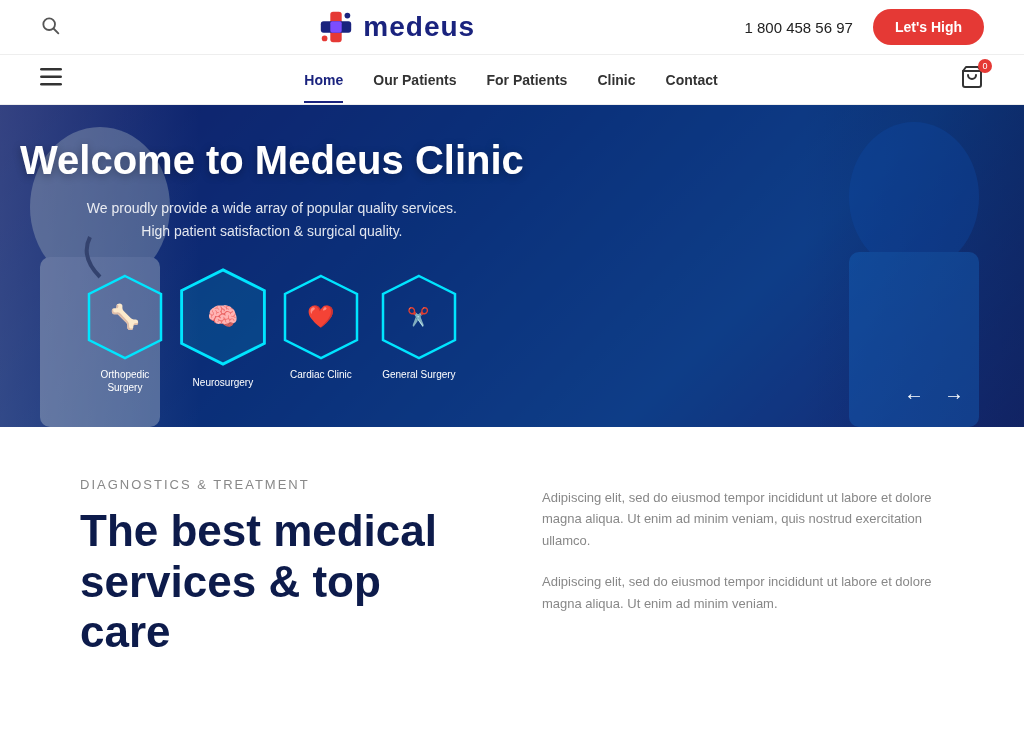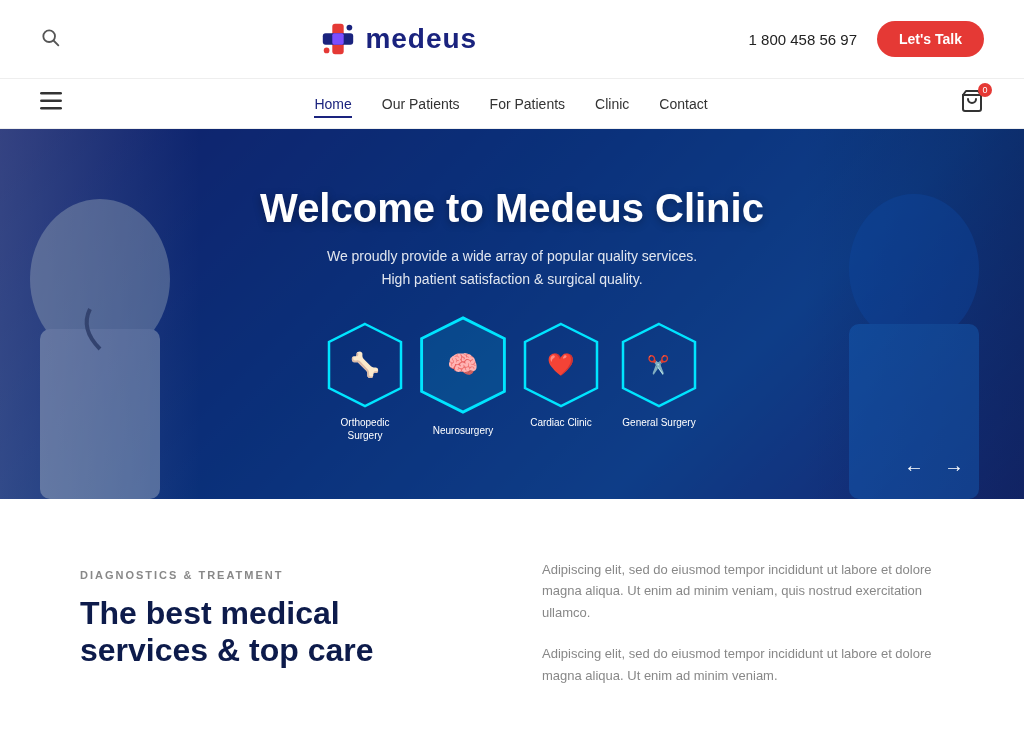--- a/index.html
+++ b/index.html
@@ -3,21 +3,21 @@
   <meta charset="utf-8">
   <style>
     * { margin: 0; padding: 0; box-sizing: border-box; }
     body { font-family: 'Segoe UI', Arial, sans-serif; background: #fff; overflow-x: hidden; }
 
     
     .top-header {
       display: flex;
       align-items: center;
       justify-content: space-between;
-      padding: 20px 40px;
+      padding: 8px 40px;
       background: #fff;
       border-bottom: 1px solid #eee;
     }
     .search-icon { font-size: 18px; color: #555; cursor: pointer; }
     .logo-area {
       display: flex;
       align-items: center;
       gap: 8px;
       text-decoration: none;
     }
@@ -65,22 +65,22 @@
     .hamburger { font-size: 20px; color: #333; cursor: pointer; }
     .nav-links {
       display: flex;
       gap: 30px;
       list-style: none;
     }
     .nav-links li a {
       text-decoration: none;
       color: #333;
       font-size: 14px;
-      font-weight: 400;
-      padding-bottom: 4px;
+      font-weight: 700;
+      padding-bottom: 13px;
     }
     .nav-links li.active a {
       color: #1a237e;
       border-bottom: 2px solid #1a237e;
     }
     .cart-icon { font-size: 20px; color: #333; cursor: pointer; position: relative; }
     .cart-badge {
       position: absolute;
       top: -6px;
       right: -8px;
@@ -92,25 +92,25 @@
       font-size: 9px;
       display: flex;
       align-items: center;
       justify-content: center;
     }
 
     
     .hero {
       position: relative;
       width: 100%;
-      height: 370px;
+      height: 322px;
       background: linear-gradient(135deg, #1a237e 0%, #0d47a1 40%, #1565c0 70%, #283593 100%);
       display: flex;
       flex-direction: column;
-      align-items: center;
+      align-items: flex-start;
       justify-content: center;
       overflow: hidden;
     }
     .hero-overlay {
       position: absolute;
       inset: 0;
       background: rgba(10, 30, 90, 0.55);
     }
     
     .hero-doctors {
@@ -214,30 +214,29 @@
     .content-section {
       display: flex;
       gap: 60px;
       padding: 50px 80px 40px 80px;
       background: #fff;
     }
     .content-left {
       flex: 1;
     }
     .section-label {
-      font-size: 11px;
-      font-weight: 700;
+      font-size: 13px;
+      font-weight: 400;
       color: #888;
       letter-spacing: 2px;
       text-transform: uppercase;
       margin-bottom: 14px;
-      margin-top: 20px;
     }
     .section-title {
-      font-size: 32px;
+      font-size: 44px;
       font-weight: 800;
       color: #0d1b4b;
       line-height: 1.15;
     }
     .content-right {
       flex: 1;
       display: flex;
       flex-direction: column;
       gap: 20px;
       padding-top: 10px;
@@ -267,21 +266,21 @@
       <rect x="14" y="14" width="12" height="12" rx="2" fill="#7c4dff"></rect>
 
       <circle cx="32" cy="8" r="3" fill="#1a237e"></circle>
       <circle cx="8" cy="32" r="3" fill="#e53935"></circle>
     </svg>
     <span class="logo-text">medeus</span>
   </a>
 
   <div class="header-right">
     <span class="phone-number">1 800 458 56 97</span>
-    <button class="lets-talk-btn">Let's Talk</button>
+    <button class="lets-talk-btn">Let's High</button>
   </div>
 </header>
 
 <nav class="nav-bar">
   <span class="hamburger">
     <svg width="22" height="18" viewBox="0 0 22 18" fill="none">
       <rect y="0" width="22" height="2.5" rx="1.5" fill="#333"></rect>
       <rect y="7.5" width="22" height="2.5" rx="1.5" fill="#333"></rect>
       <rect y="15" width="22" height="2.5" rx="1.5" fill="#333"></rect>
     </svg>

